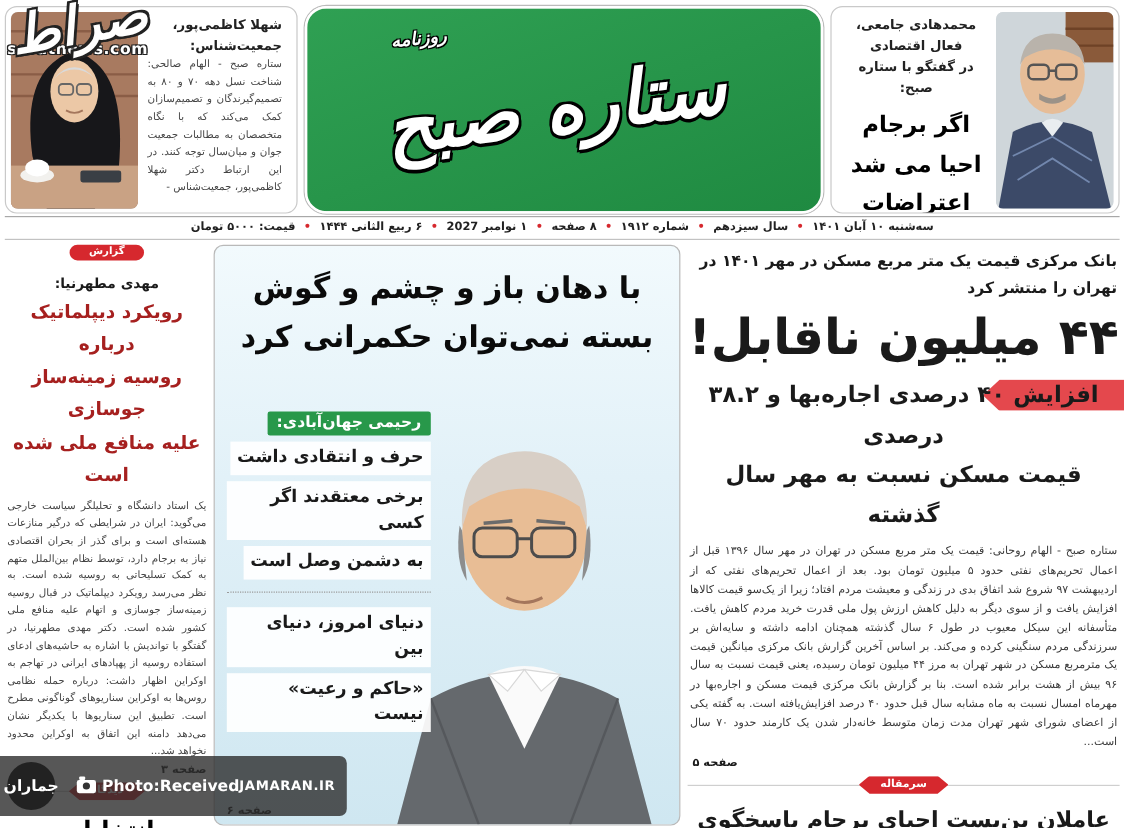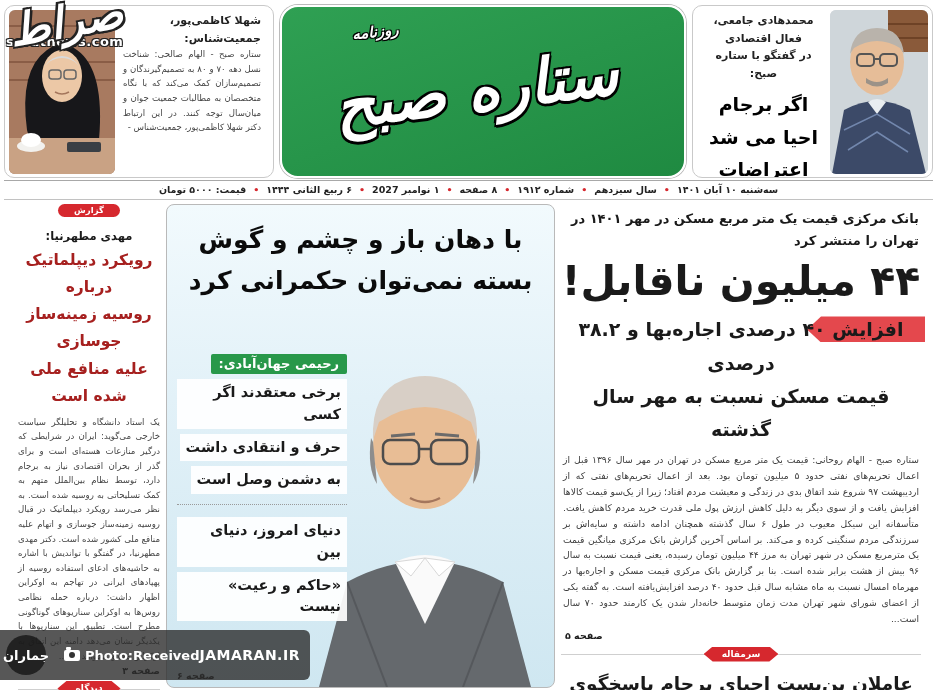--- a/index.html
+++ b/index.html
@@ -41,21 +41,21 @@
   
   .dateline {
     margin:0 4px; border-top:1px solid #a8a8a8; border-bottom:1px solid #c2c2c2;
     display:flex; justify-content:center; align-items:center;
     font-size:9.5px; font-weight:bold; color:#222; padding:3px 0 4px;
   }
   .dateline .seg { white-space:nowrap; }
   .dateline .seg + .seg::before { content:"•"; color:#d6282e; margin:0 7px; }
 
   
-  .cols { display:flex; gap:6px; padding:4px 16px 0; height:488px; }
+  .cols { display:flex; gap:6px; padding:4px 4px 0; height:488px; }
   .col-right { width:360px; display:flex; flex-direction:column; }
   .col-center { width:389px; }
   .col-left { flex:1; display:flex; flex-direction:column; border-left:0; padding-left:2px; }
 
   
   .kicker-lg { font-size:13px; font-weight:bold; text-align:right; line-height:1.7; padding:4px 2px 0; }
   .mega-headline { font-size:41px; font-weight:bold; text-align:center; line-height:1.25; white-space:nowrap; letter-spacing:-1px; margin:4px 0 6px; }
   .subhead-wrap { position:relative; text-align:center; font-size:19px; font-weight:bold; line-height:1.75; margin-bottom:4px; }
   .arrow-tag { position:absolute; top:3px; right:-4px; width:118px; height:26px; background:#e4484d;
     clip-path:polygon(14px 0, 100% 0, 100% 100%, 14px 100%, 0 50%); }
@@ -66,21 +66,21 @@
   .sep-row::before { content:""; position:absolute; left:0; right:0; top:50%; border-top:1px solid #cfcfcf; }
   .ribbon { position:relative; z-index:1; background:#d6282e; color:#fff; font-size:9px; font-weight:bold;
     padding:2px 18px 3px; clip-path:polygon(0 50%, 9px 0, calc(100% - 9px) 0, 100% 50%, calc(100% - 9px) 100%, 9px 100%); }
   .h-section { font-size:18.5px; font-weight:bold; text-align:center; line-height:1.6; margin:2px 0 6px; }
   .editorial-body { overflow:hidden; }
 
   
   .center-box { height:100%; border:1px solid #b9b9b9; border-radius:8px; overflow:hidden; position:relative;
     background:linear-gradient(180deg,#f2fafd 0%, #e2f1f8 40%, #cfe7f1 100%); }
   .h-main { font-size:25px; font-weight:bold; text-align:center; line-height:1.65; padding:14px 12px 6px; color:#0b0b0b; }
-  .quote-col { position:absolute; right:auto; left:10px; top:148px; width:170px; z-index:2; }
+  .quote-col { position:absolute; right:auto; left:10px; top:136px; width:170px; z-index:2; }
   .speaker-tag { display:inline-block; background:#28984a; color:#fff; font-size:13px; font-weight:bold; padding:2px 8px 3px; margin-bottom:5px; border-radius:2px; }
   .quote-line { display:block; background:rgba(255,255,255,.92); font-size:14.5px; font-weight:bold; line-height:1.5; padding:3px 6px; margin-bottom:5px; width:fit-content; }
   .dot-div { border-top:1.5px dotted #9a9a9a; margin:10px 0 12px; }
   .center-portrait { position:absolute; right:12px; bottom:0; width:235px; height:335px; z-index:1; }
   .pageref-center { position:absolute; left:10px; bottom:6px; font-size:9.5px; font-weight:bold; z-index:3; }
 
   
   .tab-pill { align-self:center; background:#d6282e; color:#fff; font-size:8.5px; font-weight:bold;
     padding:1px 16px 2px; border-radius:8px; margin-bottom:12px; }
   .byline { font-size:11.5px; font-weight:bold; text-align:center; margin-bottom:4px; }
@@ -92,21 +92,21 @@
   .wm-serat .big { font-size:44px; font-weight:bold; font-style:italic; color:#fff; display:block; transform:rotate(-10deg); line-height:.9;
     text-shadow:2px 2px 0 #222, -2px -2px 0 #222, 2px -2px 0 #222, -2px 2px 0 #222; }
   .wm-serat .site { font-size:13px; font-weight:bold; color:#fff; letter-spacing:.5px; direction:ltr; display:block; margin-top:-8px;
     text-shadow:1px 1px 0 #222, -1px -1px 0 #222, 1px -1px 0 #222, -1px 1px 0 #222; }
   .wm-jamaran { position:absolute; left:0; bottom:10px; z-index:9; display:flex; align-items:center; gap:18px;
     background:rgba(45,45,45,.8); color:#fff; padding:5px 10px 5px 6px; border-radius:0 6px 6px 0; direction:ltr;margin-top:10px; }
   .wm-jamaran .circle { width:40px; height:40px; border-radius:50%; background:rgba(25,25,25,.85); color:#fff;
     display:flex; align-items:center; justify-content:center; font-size:13px; font-weight:bold; }
   .wm-jamaran .lines { display:flex; flex-direction:row; font-weight:bold; }
   .wm-jamaran .l1 { font-size:13px; display:flex; align-items:center; gap:5px; }
-  .wm-jamaran .l2 { font-size:14px; letter-spacing:.5px;text-align:right; }
+  .wm-jamaran .l2 { font-size:11px; letter-spacing:.5px;text-align:right; }
   .cam { display:inline-block; width:16px; height:11px; background:#fff; border-radius:2px; position:relative; }
   .cam::after { content:""; position:absolute; left:5px; top:2px; width:6px; height:6px; border-radius:50%; background:#333; }
   .cam::before { content:""; position:absolute; left:2px; top:-3px; width:5px; height:3px; background:#fff; border-radius:1px; }
 </style>
 </head>
 <body>
 
 <div class="page">
 
   <header class="topbar">
@@ -141,21 +141,21 @@
       </div>
     </section>
 
     <div class="masthead-wrap">
       <div class="masthead">
         <span class="logo-word">روزنامه</span>
         <span class="logo-script">ستاره صبح</span>
       </div>
     </div>
 
-    <section class="box story-top" style="width:270px;">
+    <section class="box story-top" style="width:244px;">
       <div class="txt">
         <div class="kicker">شهلا کاظمی‌پور، جمعیت‌شناس:</div>
         <div class="body-xs">ستاره صبح - الهام صالحی: شناخت نسل دهه ۷۰ و ۸۰ به تصمیم‌گیرندگان و تصمیم‌سازان کمک می‌کند که با نگاه متخصصان به مطالبات جمعیت جوان و میان‌سال توجه کنند. در این ارتباط دکتر شهلا کاظمی‌پور، جمعیت‌شناس -</div>
 
       </div>
       <div class="photo-frame" style="width:106px; height:164px;">
         <svg width="106" height="164" viewBox="0 0 106 164">
           <rect width="106" height="164" fill="#a87a60"></rect>
           <g stroke="#8a5d46" stroke-width="2">
             <line x1="0" y1="16" x2="106" y2="16"></line>
@@ -212,22 +212,22 @@
     </section>
 
     <section class="col-center">
       <div class="center-box">
         <div class="h-main">
           <span>با دهان باز و چشم و گوش</span><br>
           <span>بسته نمی‌توان حکمرانی کرد</span>
         </div>
         <div class="quote-col">
           <span class="speaker-tag">رحیمی جهان‌آبادی:</span>
+          <span class="quote-line">حرف و انتقادی داشت</span>
           <span class="quote-line">برخی معتقدند اگر کسی</span>
-          <span class="quote-line">حرف و انتقادی داشت</span>
           <span class="quote-line">به دشمن وصل است</span>
           <div class="dot-div"></div>
           <span class="quote-line">دنیای امروز، دنیای بین</span>
           <span class="quote-line">«حاکم و رعیت» نیست</span>
         </div>
         <svg class="center-portrait" viewBox="0 0 235 335">
           <ellipse cx="118" cy="95" rx="52" ry="62" fill="#e8bd95"></ellipse>
           <path d="M66,88 Q64,40 96,28 Q118,20 140,28 Q172,40 170,88 L164,70 Q118,40 72,70 Z" fill="#d8cfc6"></path>
           <path d="M64,86 Q60,116 70,132 L66,90 Z" fill="#8d8d8d"></path>
           <path d="M172,86 Q176,116 166,132 L170,90 Z" fill="#8d8d8d"></path>

